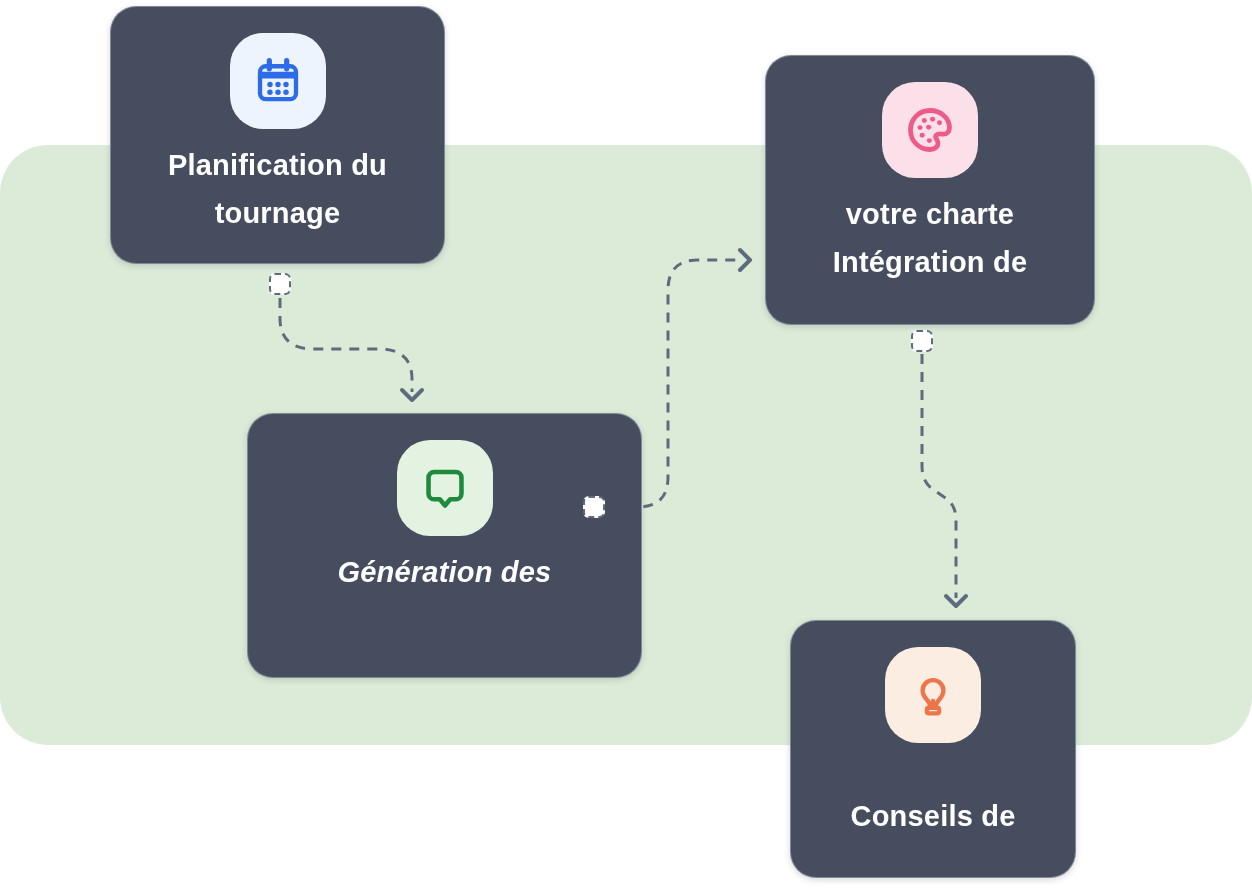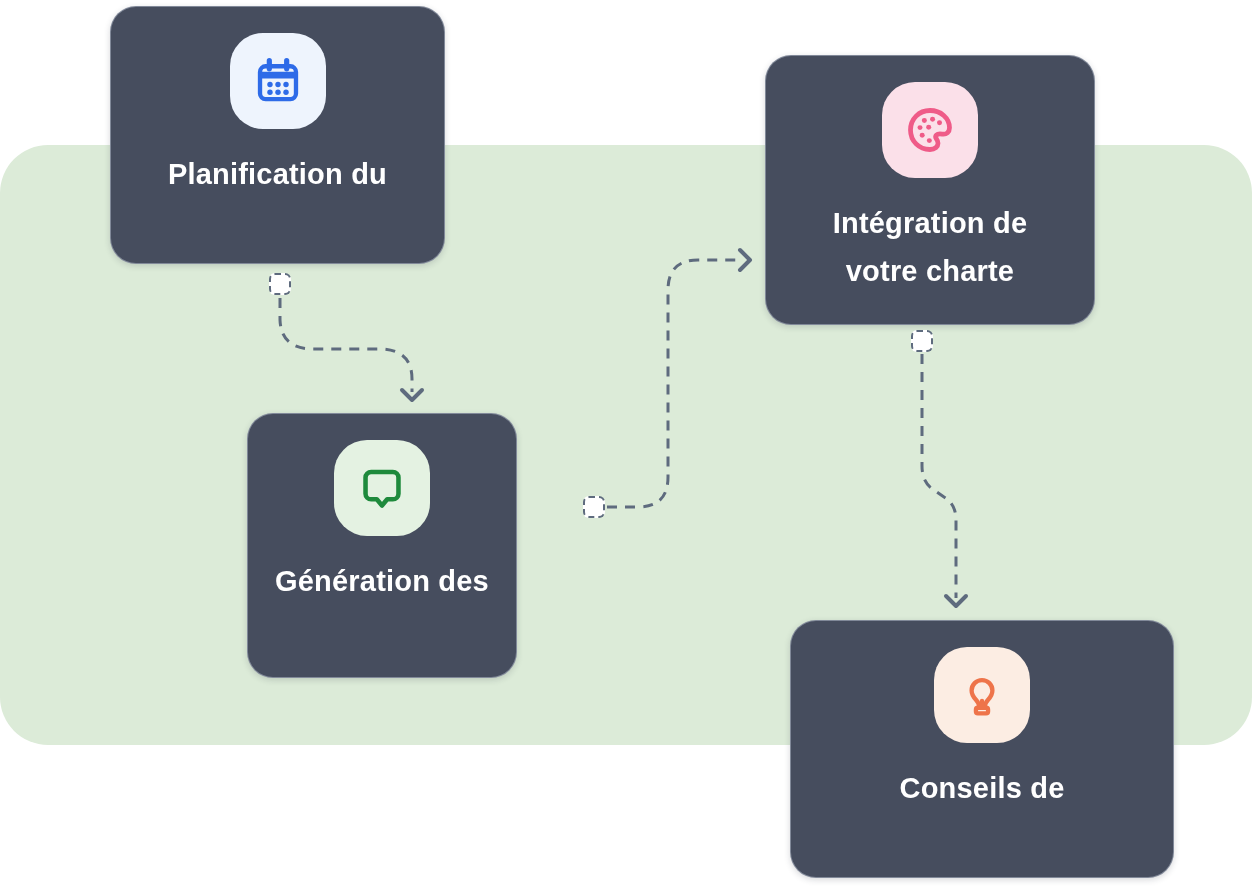--- a/index.html
+++ b/index.html
@@ -45,39 +45,39 @@
     background: #464d5e;
     border: 1px solid rgba(150, 158, 173, 0.75);
     border-radius: 26px;
     box-shadow: 0 2px 6px rgba(40, 46, 60, 0.18);
     display: flex;
     flex-direction: column;
     align-items: center;
     z-index: 2;
   }
   .node-1 { left: 110px; top: 6px;   width: 335px; height: 258px; }
-  .node-2 { left: 247px; top: 413px; width: 270px; height: 265px; }
+  .node-2 { left: 247px; top: 413px; width: 395px; height: 265px; font-style: italic; }
   .node-3 { left: 765px; top: 55px;  width: 330px; height: 270px; }
-  .node-4 { left: 790px; top: 620px; width: 384px; height: 258px; }
+  .node-4 { left: 790px; top: 620px; width: 286px; height: 258px; gap: 37px; }
 
   .icon-badge {
     width: 96px; height: 96px;
     margin-top: 26px;
     border-radius: 33px;
     display: flex; align-items: center; justify-content: center;
     flex-shrink: 0;
   }
   .icon-badge svg { display: block; }
   .badge-blue   { background: #eef4fd; }
   .badge-green  { background: #e4f2e2; }
   .badge-pink   { background: #fbe0e9; }
   .badge-orange { background: #fcede3; }
 
   .node-title {
-    margin-top: 21px;
+    margin-top: 12px;
     color: #ffffff;
     font-weight: 700;
     font-size: 29px;
     line-height: 48px;
     text-align: center;
     letter-spacing: 0.2px;
   }
 
   .handle {
     position: absolute;
@@ -130,20 +130,21 @@
             <circle cx="12" cy="13.6" r="1.25"></circle>
             <circle cx="15.7" cy="13.6" r="1.25"></circle>
           <circle cx="8.3" cy="17.2" r="1.25"></circle>
             <circle cx="12" cy="17.2" r="1.25"></circle>
             <circle cx="15.7" cy="17.2" r="1.25"></circle>
         </g>
       </svg>
     </div>
     <div class="node-title">
       <div>Planification du</div>
+      <div>tournage</div>
     </div>
   </div>
 
   <div class="node node-2">
     <div class="icon-badge badge-green">
       <svg width="52" height="52" viewBox="0 0 24 24">
         <path fill="none" stroke="#1e8a3c" stroke-width="2.1" stroke-linejoin="round" d="M7 4.6 h10 a2.6 2.6 0 0 1 2.6 2.6 v7.4 a2.6 2.6 0 0 1 -2.6 2.6 h-2.6 l-2.4 2.9 l-2.4 -2.9 H7 a2.6 2.6 0 0 1 -2.6 -2.6 V7.2 a2.6 2.6 0 0 1 2.6 -2.6 Z"></path>
       </svg>
     </div>
     <div class="node-title">
@@ -160,22 +161,22 @@
           <circle cx="13.2" cy="7" r="1.15"></circle>
           <circle cx="16.4" cy="8.7" r="1.15"></circle>
           <circle cx="7.4" cy="10.9" r="1.15"></circle>
           <circle cx="11.4" cy="10.7" r="1.15"></circle>
           <circle cx="8.4" cy="14.4" r="1.15"></circle>
           <circle cx="11.7" cy="16.9" r="1.15"></circle>
         </g>
       </svg>
     </div>
     <div class="node-title">
+      <div>votre charte</div>
       <div>Intégration de</div>
-      <div>votre charte</div>
     </div>
   </div>
 
   <div class="node node-4">
     <div class="icon-badge badge-orange">
       <svg width="52" height="52" viewBox="0 0 24 24">
         <g fill="none" stroke="#ee744a" stroke-width="2" stroke-linejoin="round" stroke-linecap="round">
           <path d="M10.6 17 c0 -1.2 -0.7 -2 -1.4 -2.8 C8.1 13 7.2 11.8 7.2 9.9 a4.8 4.8 0 0 1 9.6 0 c0 1.9 -0.9 3.1 -2 4.3 c-0.7 0.8 -1.4 1.6 -1.4 2.8 Z"></path>
           <path d="M12 17 v-2.3"></path>
           <rect x="9.2" y="17.9" width="5.6" height="2.6" rx="0.9"></rect>

